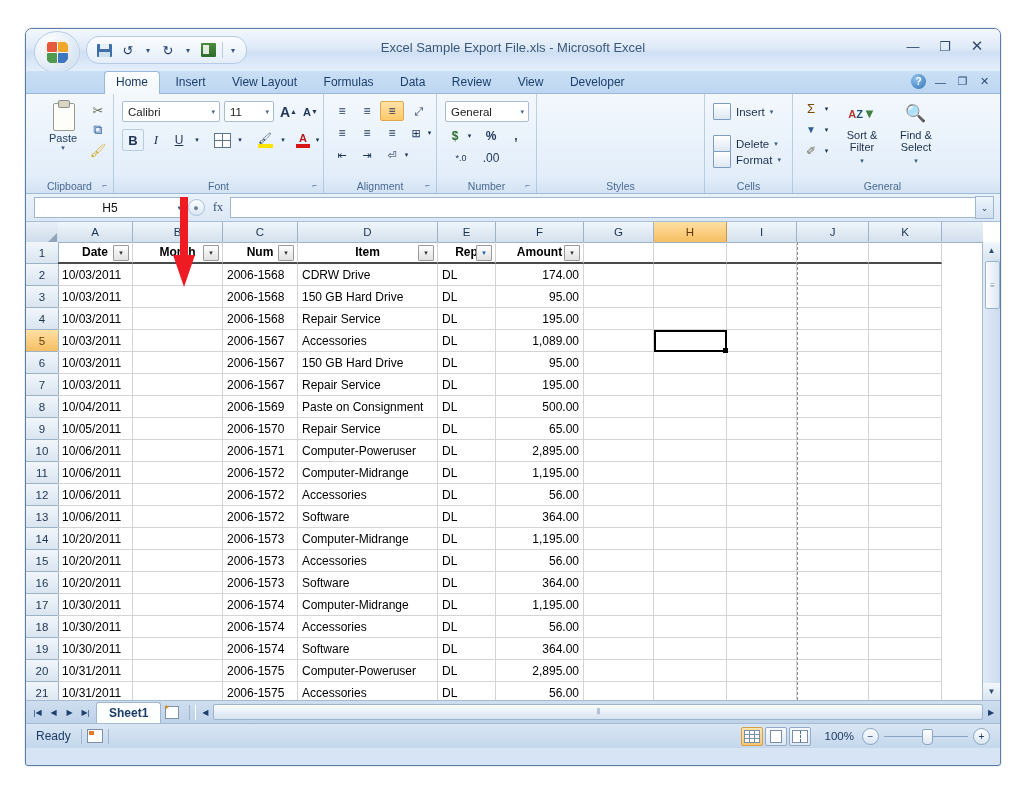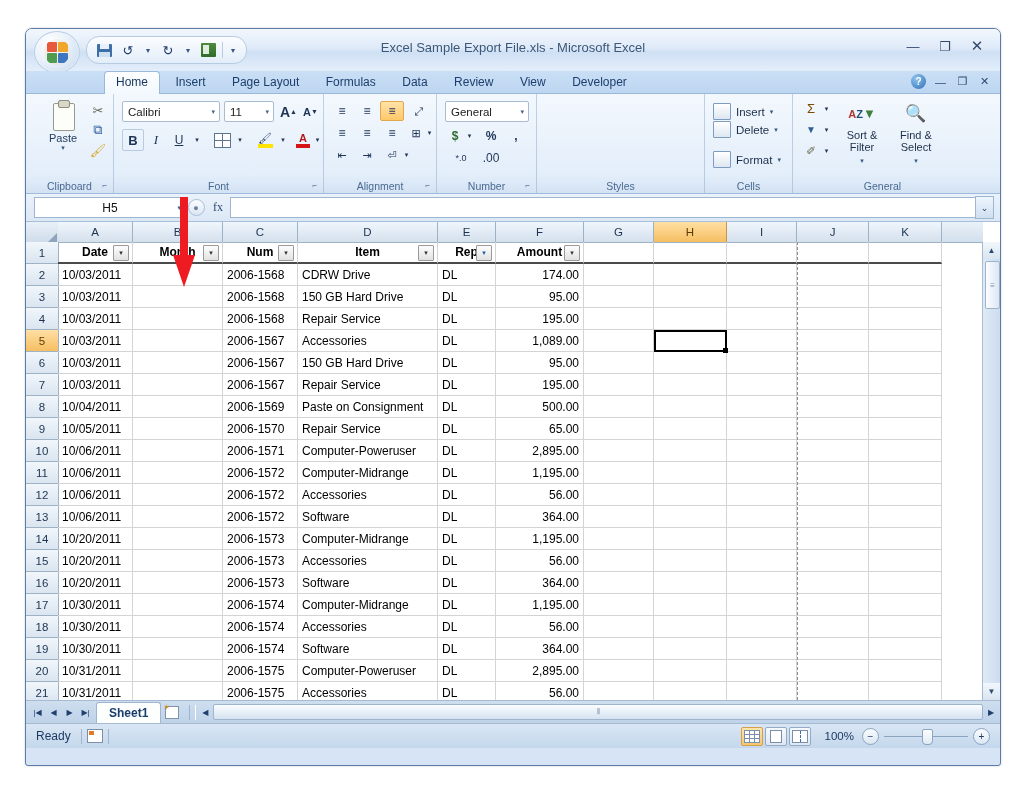--- a/index.html
+++ b/index.html
@@ -253,21 +253,21 @@
     <div class="winbtns">
       <div class="wb">—</div>
       <div class="wb">❐</div>
       <div class="wb close">✕</div>
     </div>
   </div>
 
   <div class="tabstrip">
     <span class="tab active">Home</span>
     <span class="tab">Insert</span>
-    <span class="tab">Page Layout</span>
+    <span class="tab">View Layout</span>
     <span class="tab">Formulas</span>
     <span class="tab">Data</span>
     <span class="tab">Review</span>
     <span class="tab">View</span>
     <span class="tab">Developer</span>
 
     <div class="docbtns">
       <div class="dbtn">
           <span class="helpcirc">?</span>
         </div>
@@ -387,21 +387,21 @@
       <div class="glabel">Styles</div>
     </div>
 
     <div class="group" style="width:88px">
       <div class="gbody">
         <div class="cellsrow" style="left:8px;top:6px">
           <span class="condicon"></span>
           <span>Insert</span>
           <span class="mini">▾</span>
         </div>
-        <div class="cellsrow" style="left:8px;top:24px">
+        <div class="cellsrow" style="left:8px;top:38px">
           <span class="condicon"></span>
           <span>Delete</span>
           <span class="mini">▾</span>
         </div>
         <div class="cellsrow" style="left:8px;top:54px">
           <span class="condicon"></span>
           <span>Format</span>
           <span class="mini">▾</span>
         </div>
       </div>

